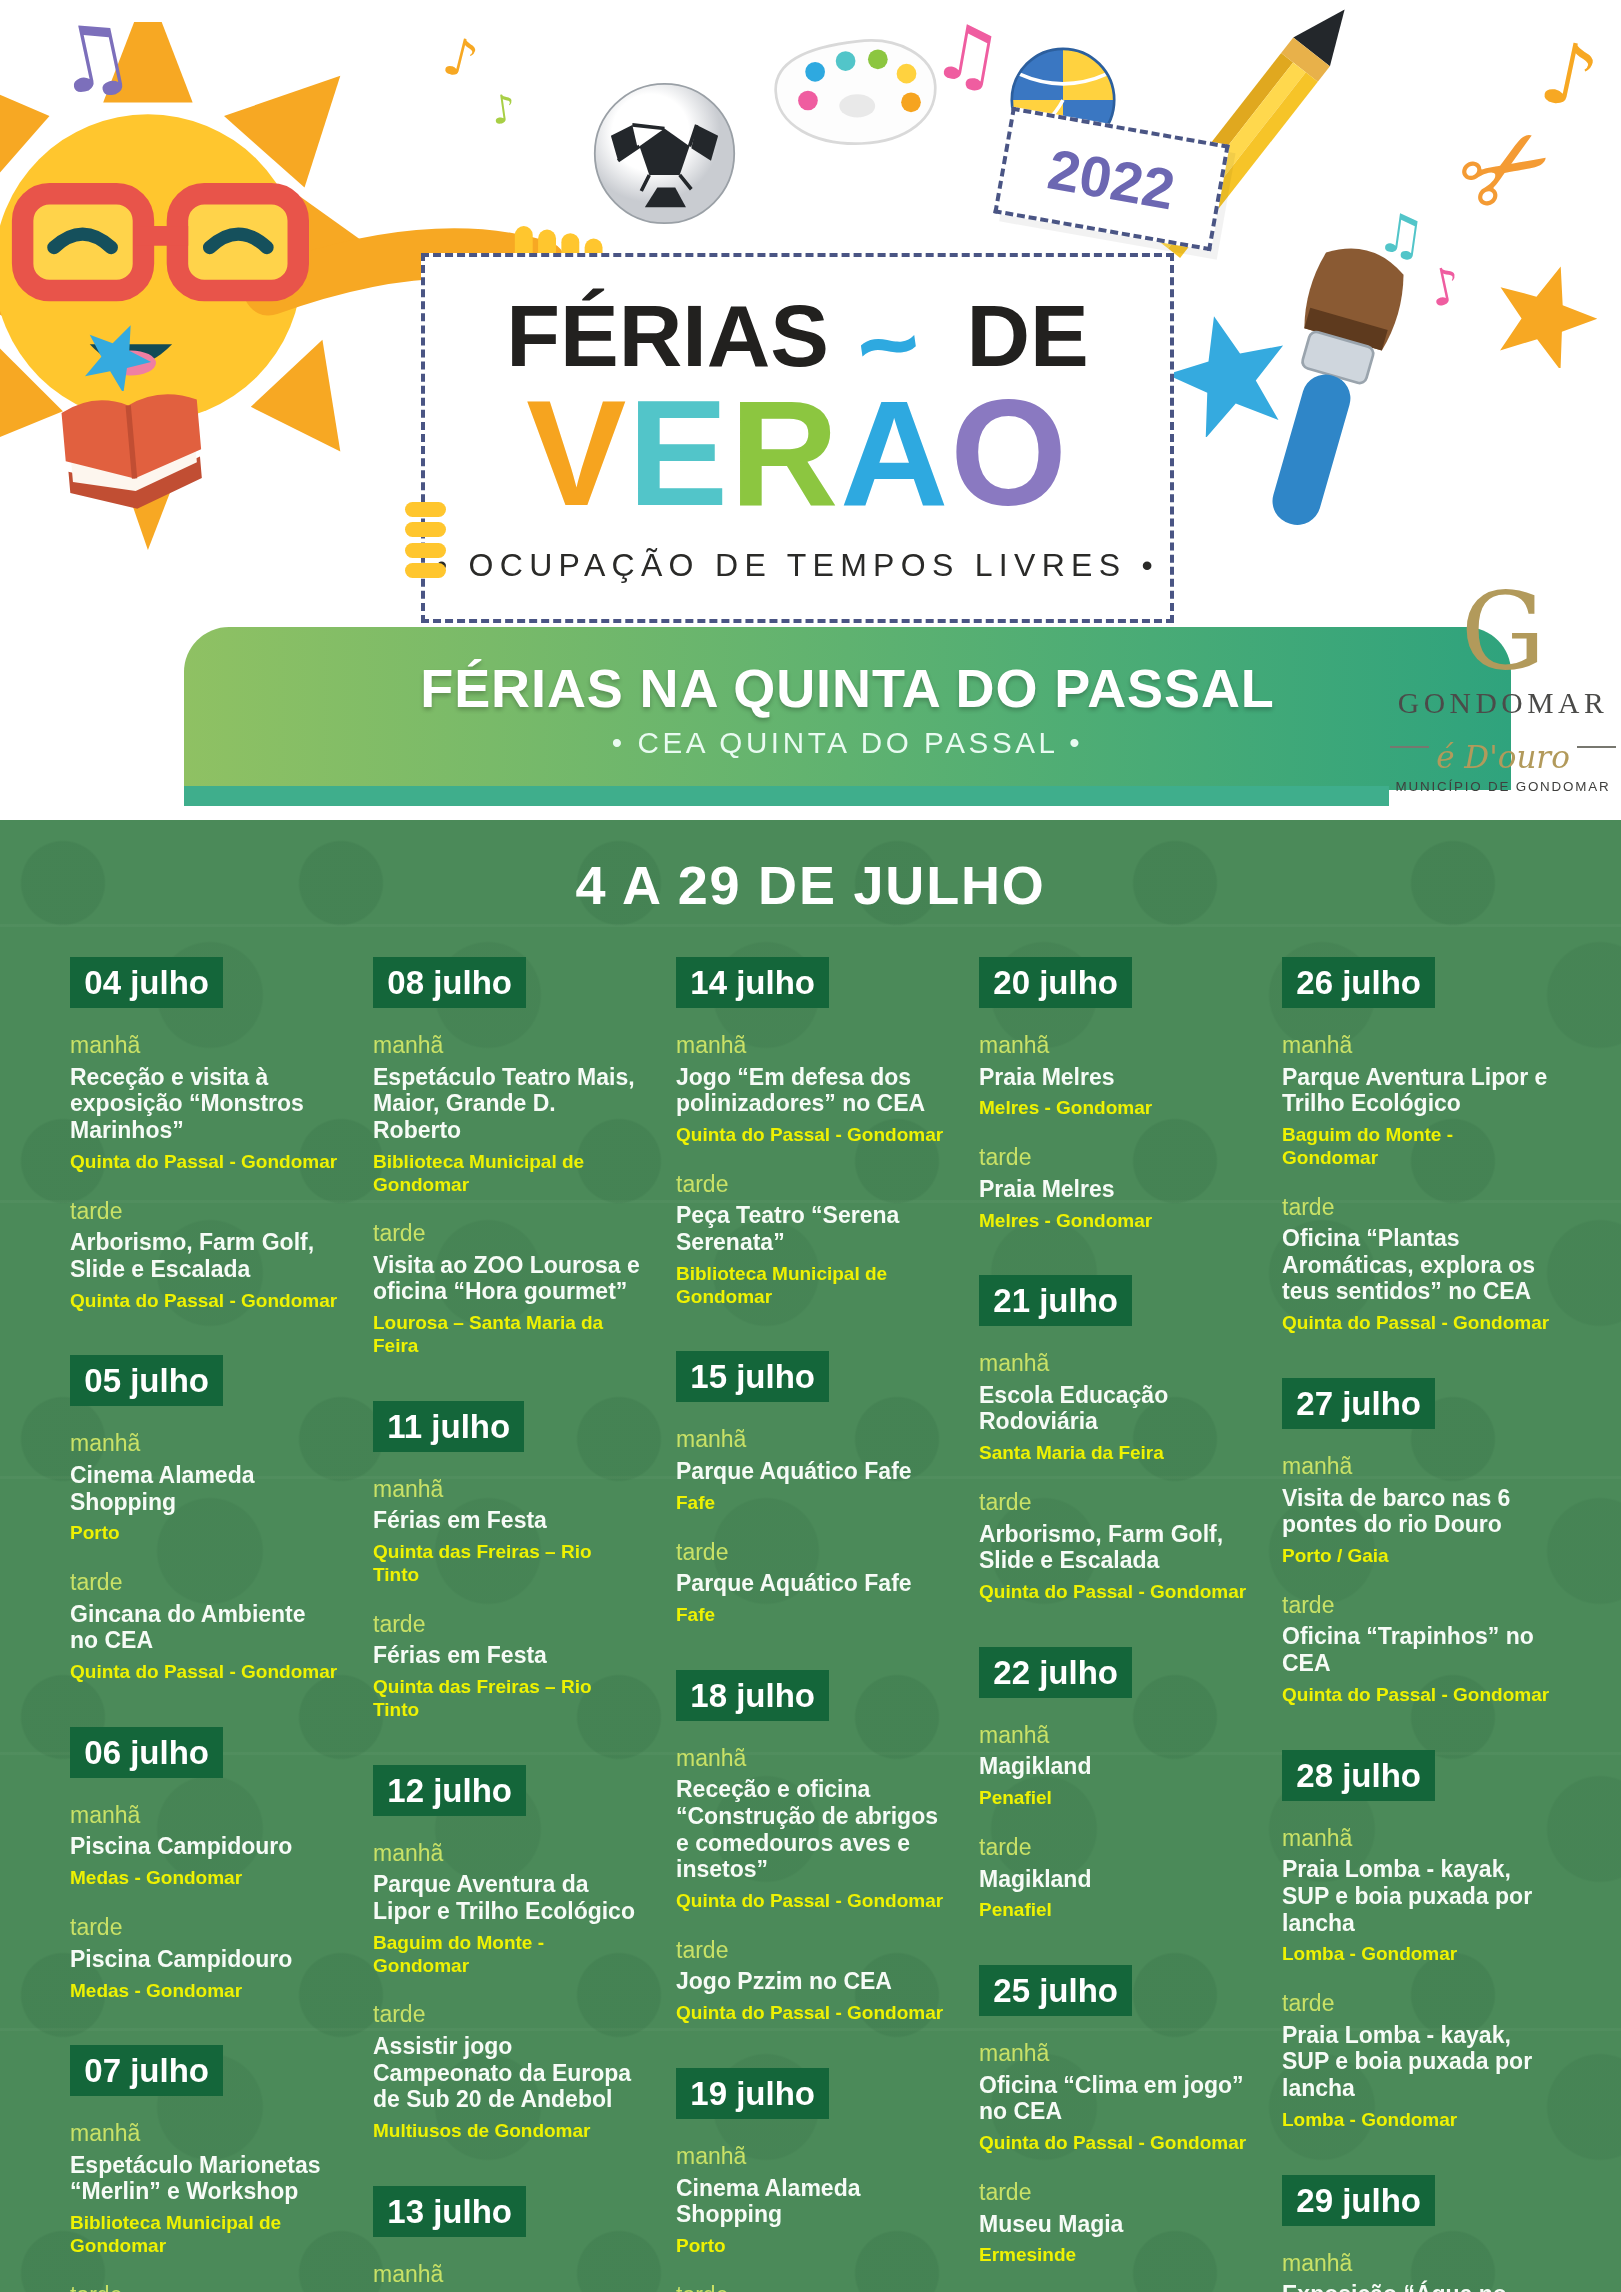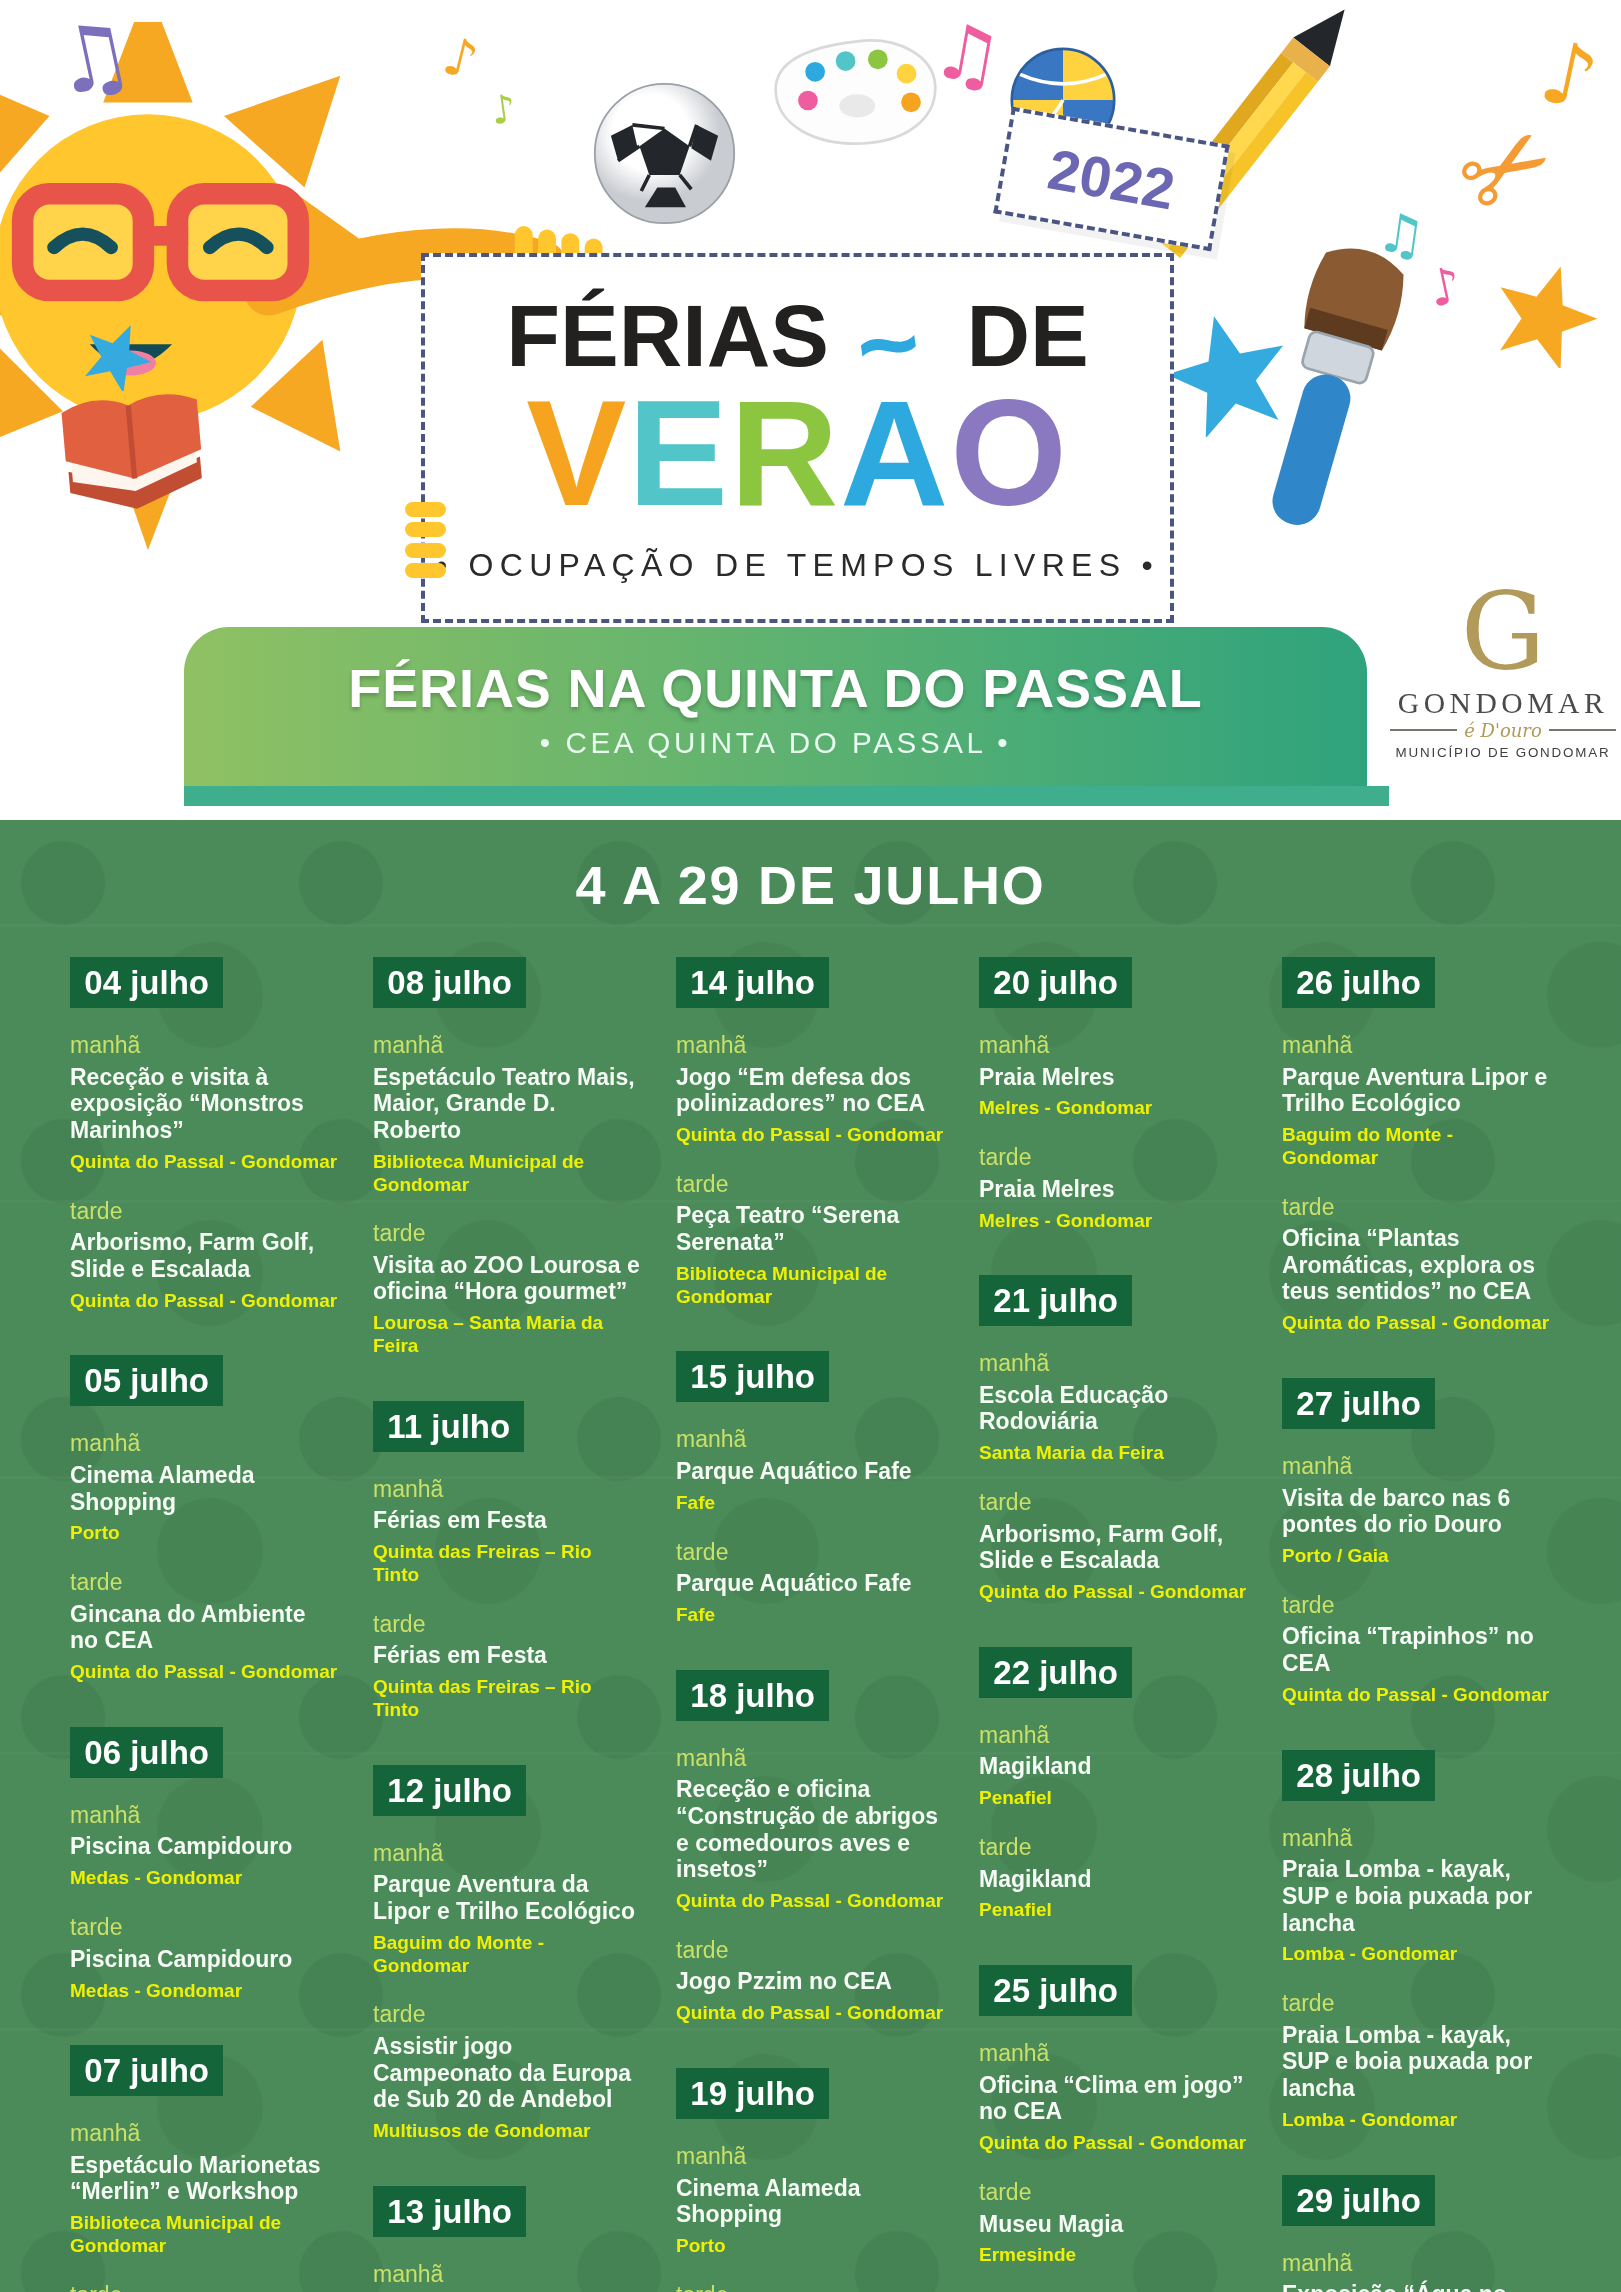--- a/index.html
+++ b/index.html
@@ -14,33 +14,33 @@
              justify-content:center;z-index:3;}
   .title-line1{display:flex;gap:30px;font-size:88px;font-weight:bold;color:#22211f;line-height:1;}
   .title-line1 .tilde{font-size:107px;line-height:.55;transform:translateY(23px) rotate(-8deg);font-weight:bold;}
   .title-line2{display:flex;font-size:150px;font-weight:bold;line-height:.98;letter-spacing:1.8px;}
   .subtitle{margin-top:19.7px;font-size:32px;letter-spacing:6.3px;color:#2a2a28;}
   .year-tag{position:absolute;left:1001px;top:125px;width:213px;height:100px;background:#fff;
             border:4.5px dashed #4a5584;transform:rotate(10deg);display:flex;align-items:center;
             justify-content:center;font-size:57px;font-weight:bold;color:#6c67b2;z-index:4;
             box-shadow:7.2px 7.2px 0 rgba(0,0,0,.05);}
   
-  .banner{position:absolute;left:184px;top:627px;width:1183px;height:163px;z-index:2;
+  .banner{position:absolute;left:184px;top:627px;width:1327px;height:163px;z-index:2;
           border-radius:45px 45px 0 0;background:linear-gradient(90deg,var(--banner-l),var(--banner-r));
           display:flex;flex-direction:column;align-items:center;justify-content:center;gap:7.2px;}
   .banner-title{font-size:54px;font-weight:bold;color:#fff;letter-spacing:0.9px;text-shadow:0 2.7px 4.5px rgba(0,0,0,.22);}
   .banner-subtitle{font-size:29.6px;color:#e9fbf1;letter-spacing:3.6px;}
   .teal-strip{position:absolute;left:184px;top:786px;width:1205px;height:19.7px;background:var(--teal);z-index:2;}
   
   .logo{position:absolute;left:1390px;top:579px;width:226px;text-align:center;z-index:3;}
   .logo-g{font-family:"DejaVu Serif",serif;font-size:106px;line-height:1;color:#b29a5b;}
   .logo-name{font-family:"Liberation Serif",serif;font-size:29.6px;letter-spacing:4.5px;color:#4b4b49;margin-top:1.8px;}
   .logo-rule{display:flex;align-items:center;gap:7.2px;margin-top:0;}
   .logo-rule .line{flex:1;height:1.8px;background:#77776f;}
-  .logo-script{font-family:"DejaVu Serif",serif;font-style:italic;font-size:18px;color:#b29a5b;}
+  .logo-script{font-family:"DejaVu Serif",serif;font-style:italic;font-size:31px;color:#b29a5b;margin-top:19px;}
   .logo-caption{font-size:13.4px;letter-spacing:1.8px;color:#3f3f3d;margin-top:4px;}
   
   .deco{position:absolute;}
   .note{position:absolute;font-family:"DejaVu Sans",sans-serif;line-height:1;}
   .glyph{font-family:"DejaVu Sans",sans-serif;line-height:1;}
   .fingers-b{position:absolute;left:405px;top:502px;display:flex;flex-direction:column;gap:5.4px;z-index:4;}
   .fingers-b i{display:block;width:41px;height:15px;border-radius:8px;background:#ffc62e;}
   
   .body{position:absolute;left:0;top:820px;width:100%;height:1487px;background-color:var(--green);
         background-image:

